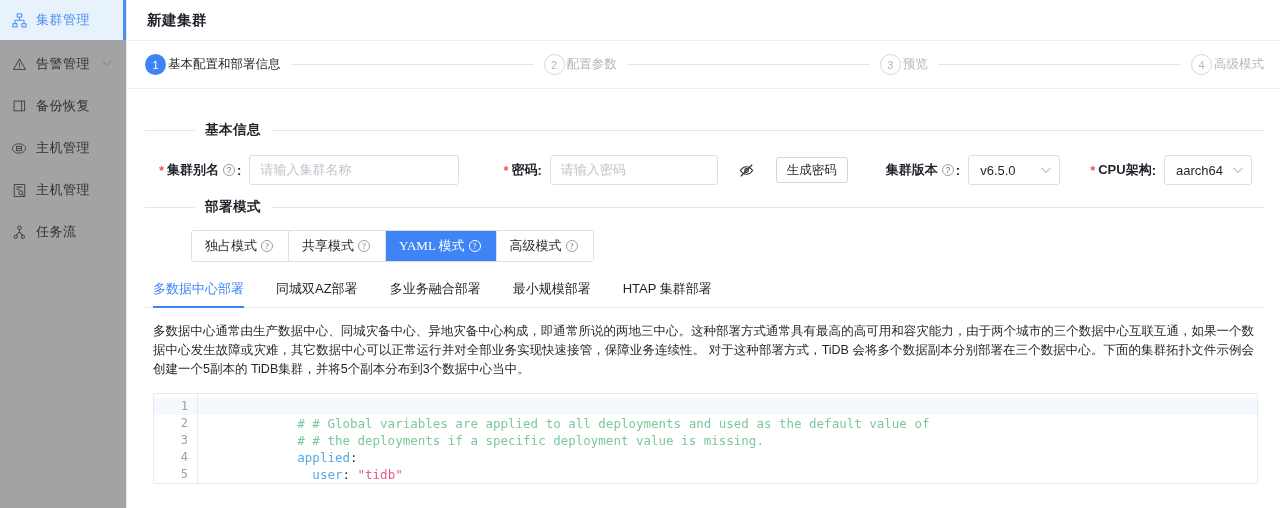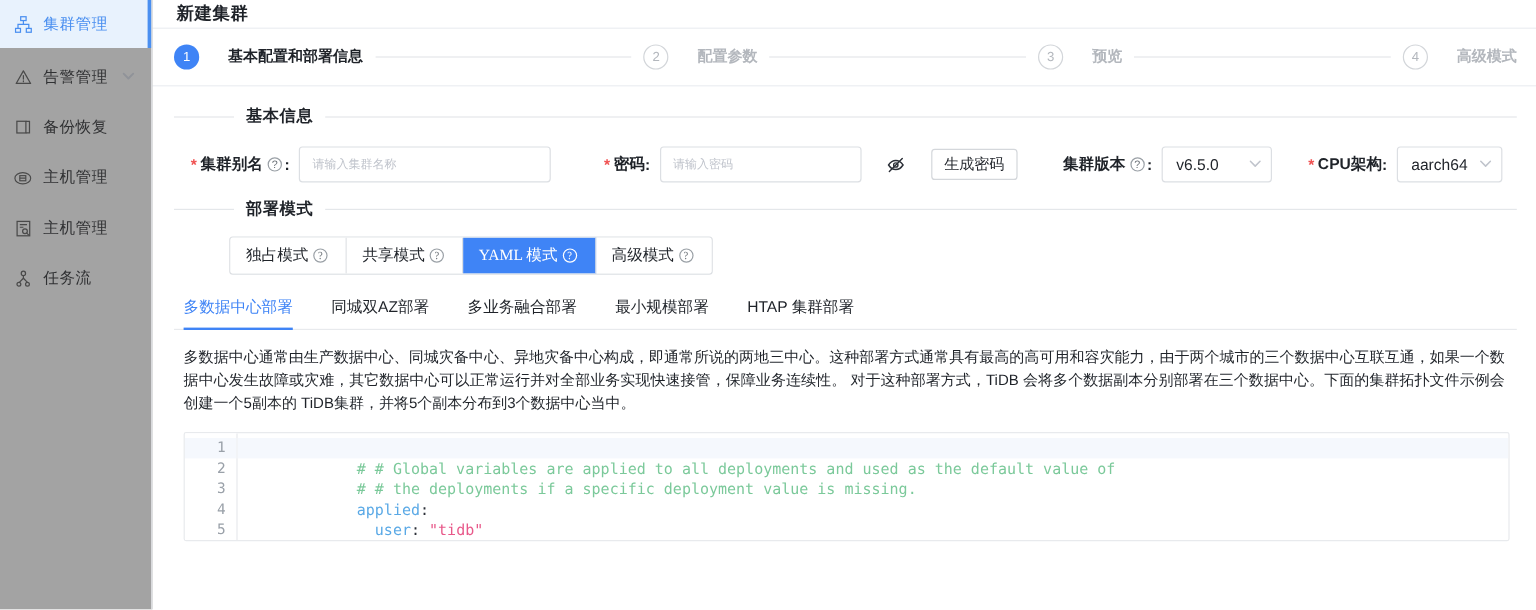--- a/index.html
+++ b/index.html
@@ -56,21 +56,21 @@
     width: 3px;
     background: #4a8ff0;
   }
   .nav-item:nth-child(1) { height: 40px; }
   .nav-item:nth-child(2) { margin-top: 3px; }
 
   
   .main { flex: 1; height: 508px; display: flex; flex-direction: column; background: #fff; }
 
   .topbar {
-    height: 24px;
+    height: 41px;
     border-bottom: 1px solid #ebeef2;
     display: flex; align-items: center;
     padding-left: 20px;
   }
   .topbar .title { font-size: 14.5px; font-weight: bold; color: #1f2329; letter-spacing: .5px; }
 
   
   .steps {
     display: flex; align-items: center;
     height: 48px;
@@ -79,31 +79,31 @@
   }
   .step { display: flex; align-items: center; white-space: nowrap; }
   .step .circle {
     width: 21px; height: 21px; border-radius: 50%;
     display: flex; align-items: center; justify-content: center;
     font-size: 11px;
     flex: 0 0 21px;
   }
   .step.done .circle { background: #3f84f6; color: #fff; }
   .step.todo .circle { border: 1px solid #d3d6da; color: #b3b7bd; background: #fff; }
-  .step .stext { margin-left: 24px; font-size: 12.5px; font-weight: bold; }
+  .step .stext { margin-left: 2px; font-size: 12.5px; }
   .step.done .stext { color: #1f2329; }
   .step.todo .stext { color: #b3b7bd; }
   .step-line { flex: 1 1 auto; height: 1px; background: #e4e7ea; margin: 0 10px; min-width: 20px; }
 
   
   .content { flex: 1; padding: 0 16px 0 18px; overflow: hidden; }
 
   .fieldset {
     position: relative;
-    margin-top: 16px;
+    margin-top: 32px;
   }
   .legend-row {
     display: flex; align-items: center;
     height: 18px;
   }
   .legend-row .pre-line { width: 50px; height: 1px; background: #e4e7ea; }
   .legend-row .legend-text {
     font-size: 13.5px; font-weight: bold; color: #1f2329;
     padding: 0 10px; letter-spacing: .5px;
   }
@@ -123,21 +123,21 @@
     display: inline-flex; align-items: center; justify-content: center;
     width: 12px; height: 12px; border: 1px solid #9aa0a6; border-radius: 50%;
     font-size: 9px; color: #6b7177; margin: 0 2px 0 4px; line-height: 1;
     font-weight: normal;
   }
   .colon { margin-right: 8px; }
 
   .inp {
     height: 30px; border: 1px solid #dcdfe3; border-radius: 3px;
     background: #fff; display: flex; align-items: center;
-    padding: 0 10px; font-size: 10px; color: #c0c4cc;
+    padding: 0 10px; font-size: 13px; color: #c0c4cc;
   }
   .inp.w-name { width: 210px; }
   .inp.w-pass { width: 168px; }
 
   .eye-btn { margin-left: 18px; width: 22px; display:flex; align-items:center; justify-content:center; cursor: pointer; }
   .gen-btn {
     margin-left: 18px;
     height: 26px; border: 1px solid #d4d7db; border-radius: 3px;
     background: #fff; font-size: 12.5px; color: #1f2329;
     display: flex; align-items: center; padding: 0 10px; cursor: pointer;

